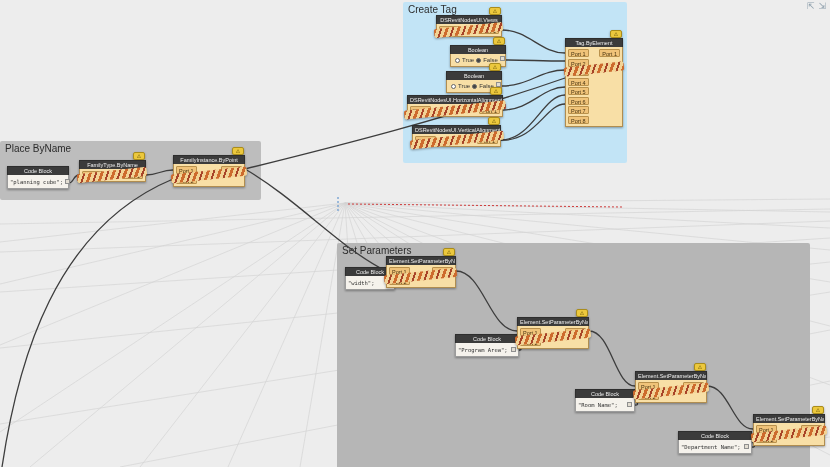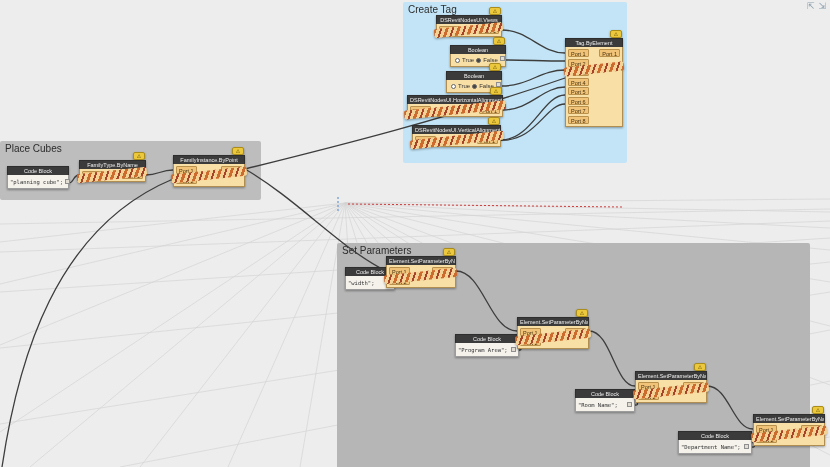--- a/index.html
+++ b/index.html
@@ -64,21 +64,21 @@
         <line x1="640" y1="467" x2="830" y2="437"></line>
     </g>
     <line x1="348" y1="204" x2="622" y2="207" stroke="#cf3b3b" stroke-width="1" stroke-dasharray="2,2"></line>
     <line x1="338" y1="197" x2="338" y2="212" stroke="#4a86c8" stroke-width="1" stroke-dasharray="2,2"></line>
   </svg>
 
   <div class="group" style="left:403px;top:2px;width:224px;height:161px;background:#c2e4f6">
     <div class="gtitle">Create Tag</div>
   </div>
   <div class="group" style="left:0;top:141px;width:261px;height:59px;background:#bdbdbd">
-    <div class="gtitle">Place Cubes</div>
+    <div class="gtitle">Place ByName</div>
   </div>
   <div class="group" style="left:337px;top:243px;width:473px;height:231px;background:#b6b6b6">
     <div class="gtitle">Set Parameters</div>
   </div>
 
   <svg class="layer" width="830" height="467" style="z-index:2;pointer-events:none">
     <g fill="none" stroke="#3d3d3d" stroke-width="1.3" stroke-linecap="round">
       <path d="M69,183 C74,183 73,175 79,175"></path>
       <path d="M146,175 C158,175 161,170 173,170"></path>
       <path d="M2,467 C18,360 55,228 173,179"></path>

